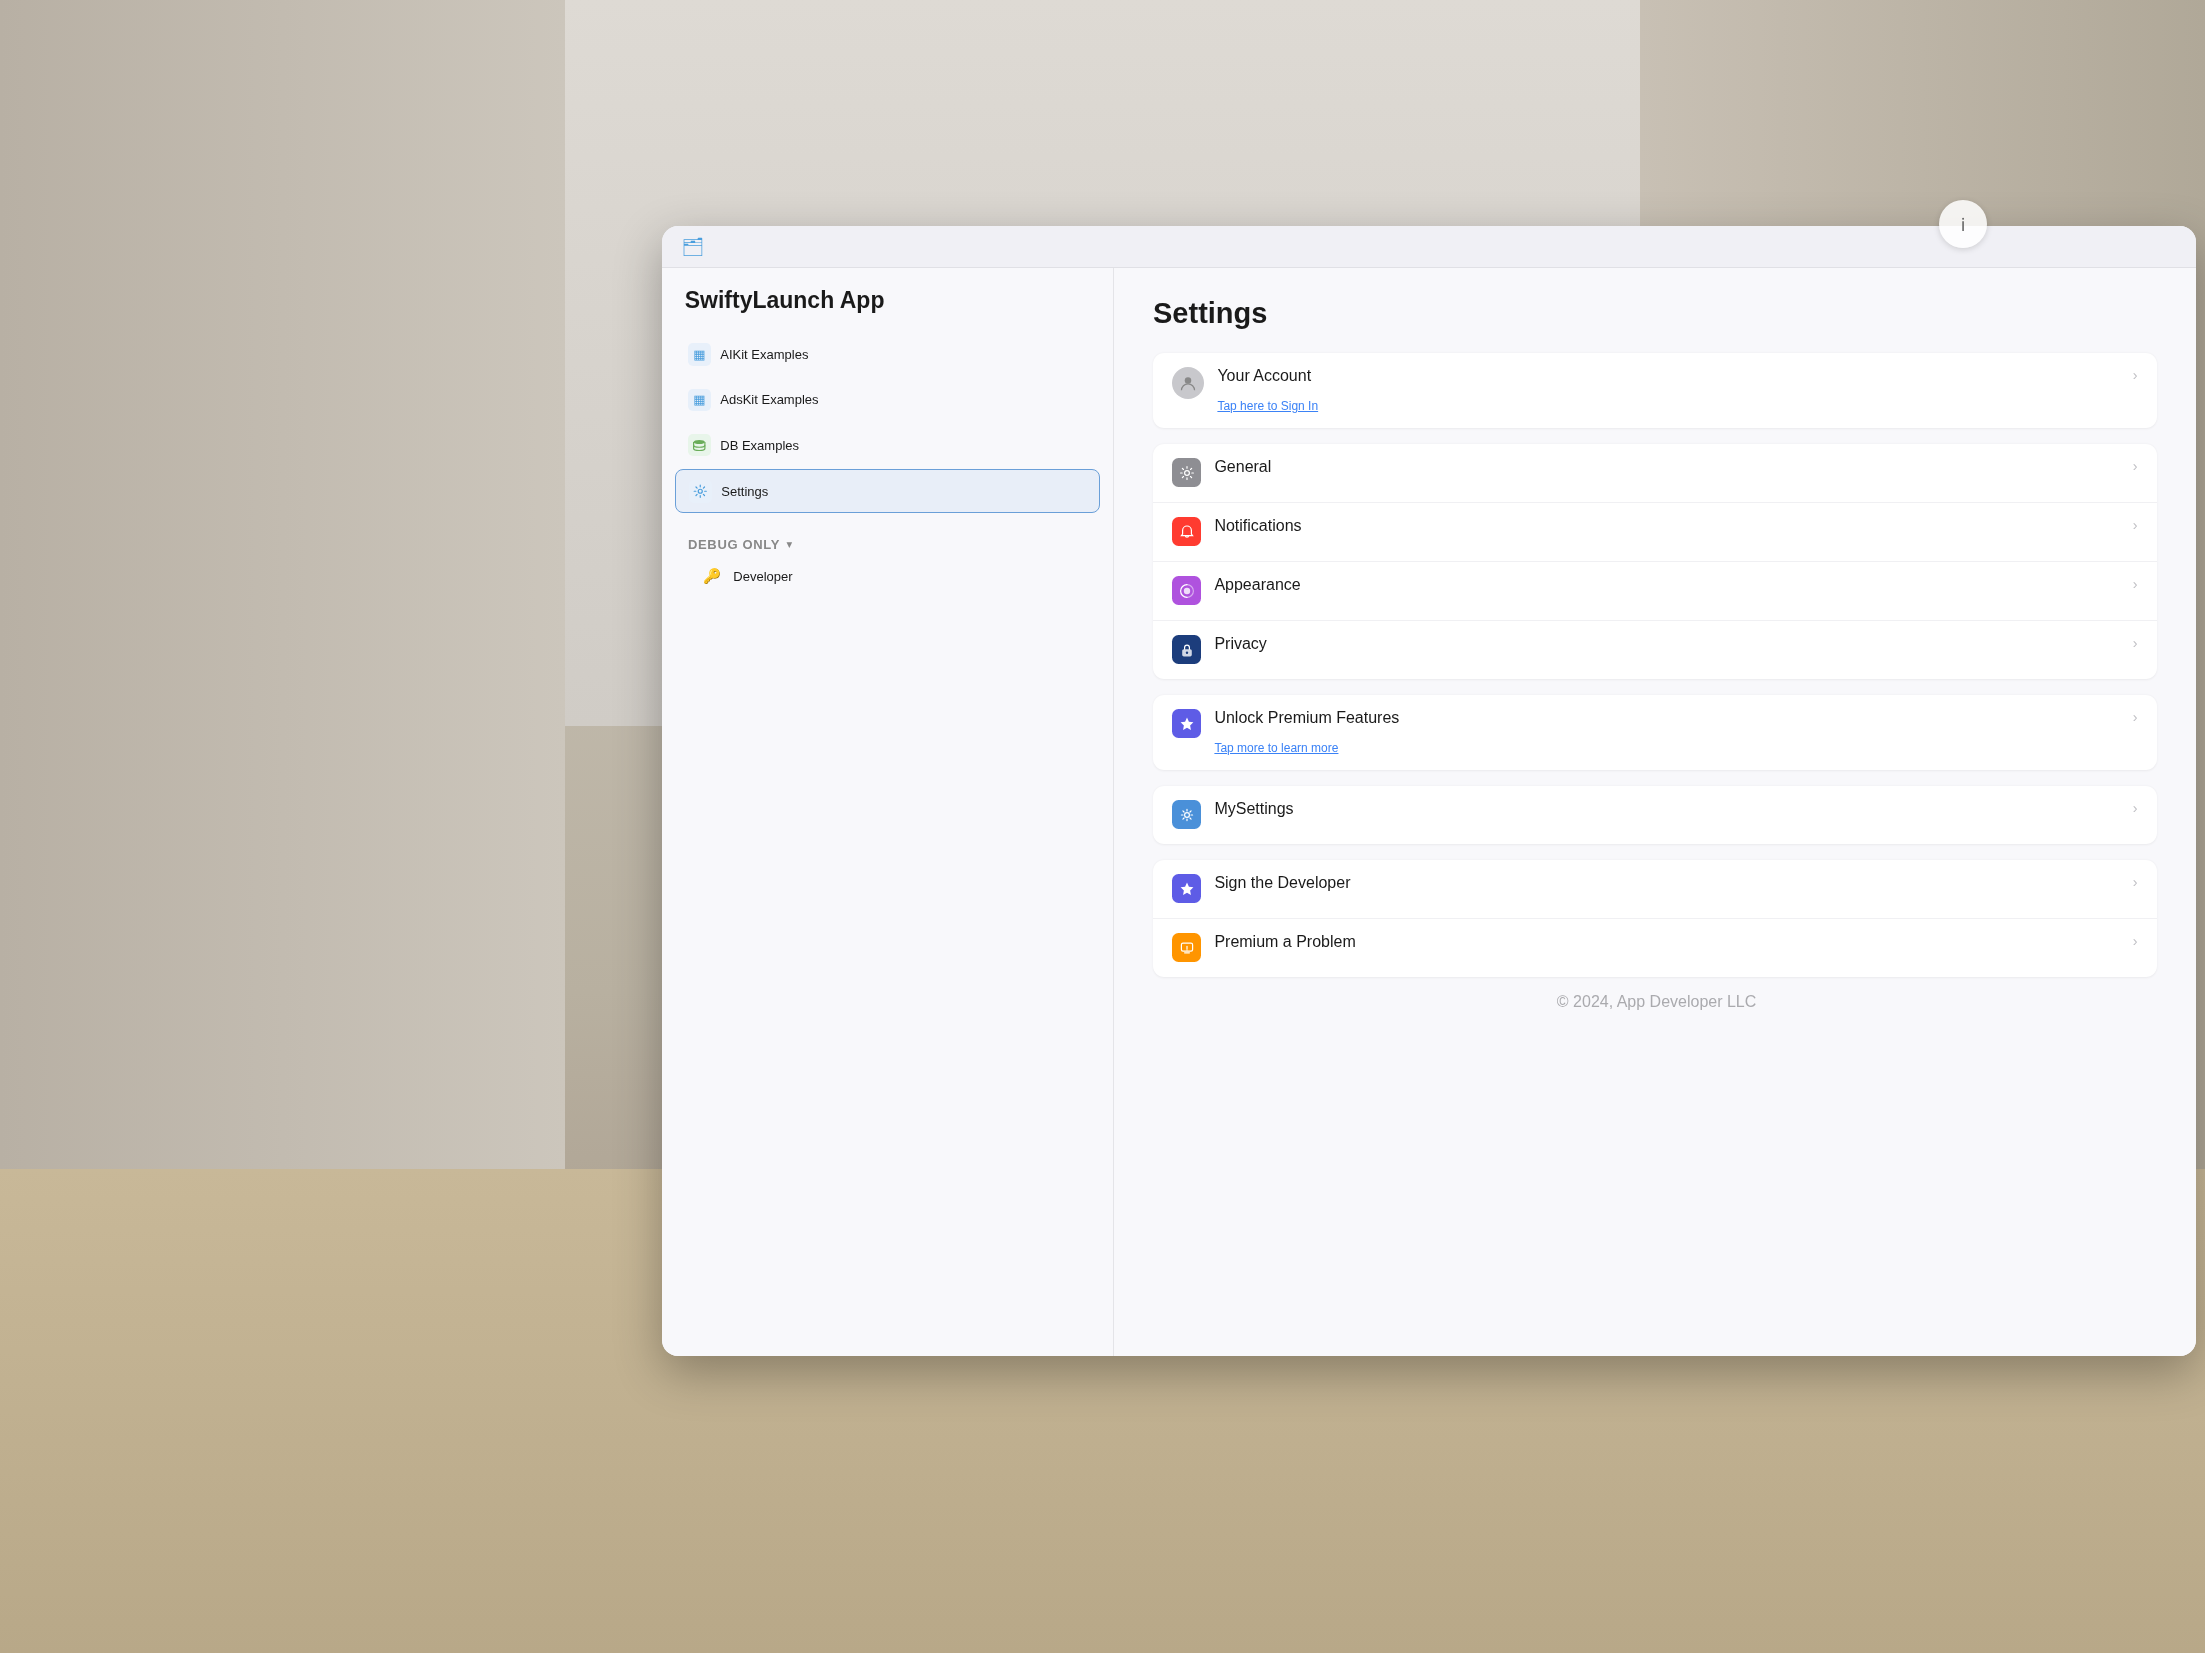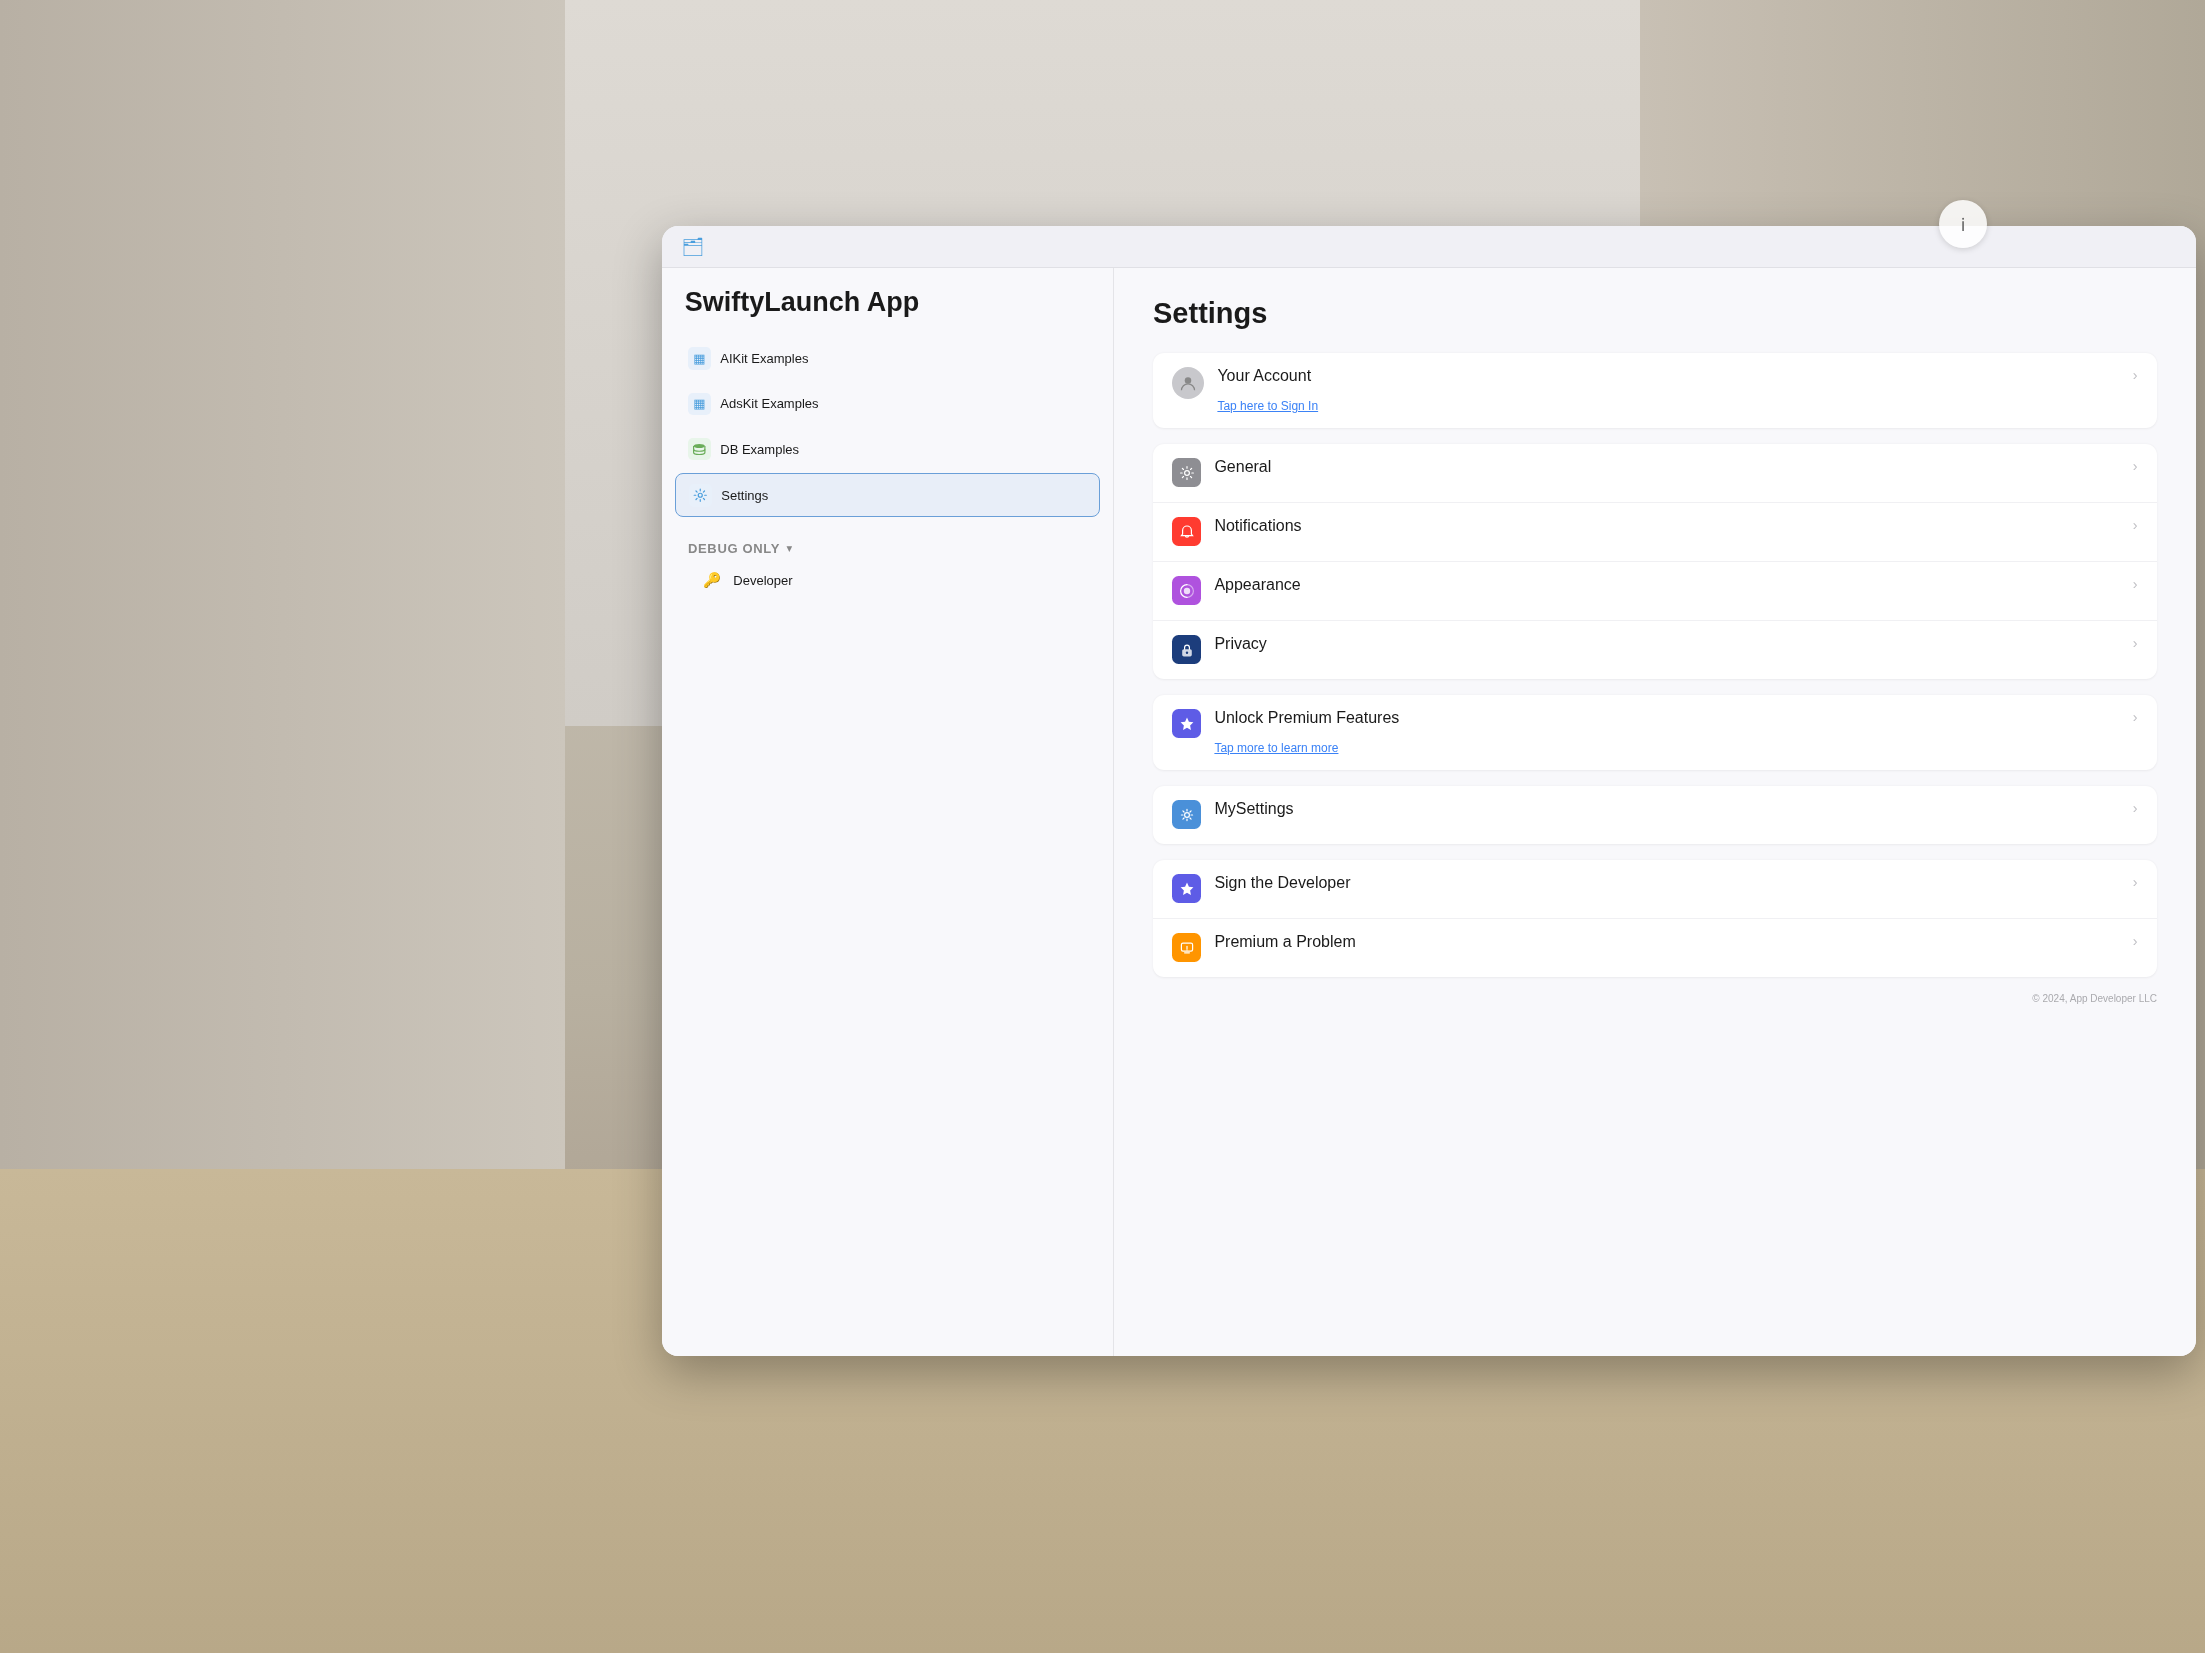--- a/index.html
+++ b/index.html
@@ -109,21 +109,21 @@
     
     .sidebar {
       width: 452px;
       background: #f8f8fb;
       border-right: 0.8px solid #e4e4e8;
       padding: 19.4px 13px;
       flex-shrink: 0;
     }
 
     .sidebar-title {
-      font-size: 27px;
+      font-size: 23px;
       font-weight: 700;
       color: #1a1a1a;
       margin-bottom: 19.4px;
       padding-left: 9.7px;
     }
 
     .sidebar-item {
       display: flex;
       align-items: center;
       padding: 9.7px 13px;
@@ -240,23 +240,23 @@
       color: #3b82f6;
       margin-top: 14px;
       text-decoration: underline;
     }
     .row-chevron {
       font-size: 14.5px;
       color: #c0c0c5;
     }
 
     .footer-text {
-      font-size: 10px;
+      font-size: 16px;
       color: #aaaaae;
-      text-align: right;
+      text-align: center;
       margin-top: 15px;
       padding-left: 3.2px;
     }
 
     
     .icon-gray { background: #8e8e93; }
     .icon-red { background: #ff3b30; }
     .icon-purple { background: #af52de; }
     .icon-blue-dark { background: #1c3d7c; }
     .icon-blue-star { background: #5e5ce6; }

